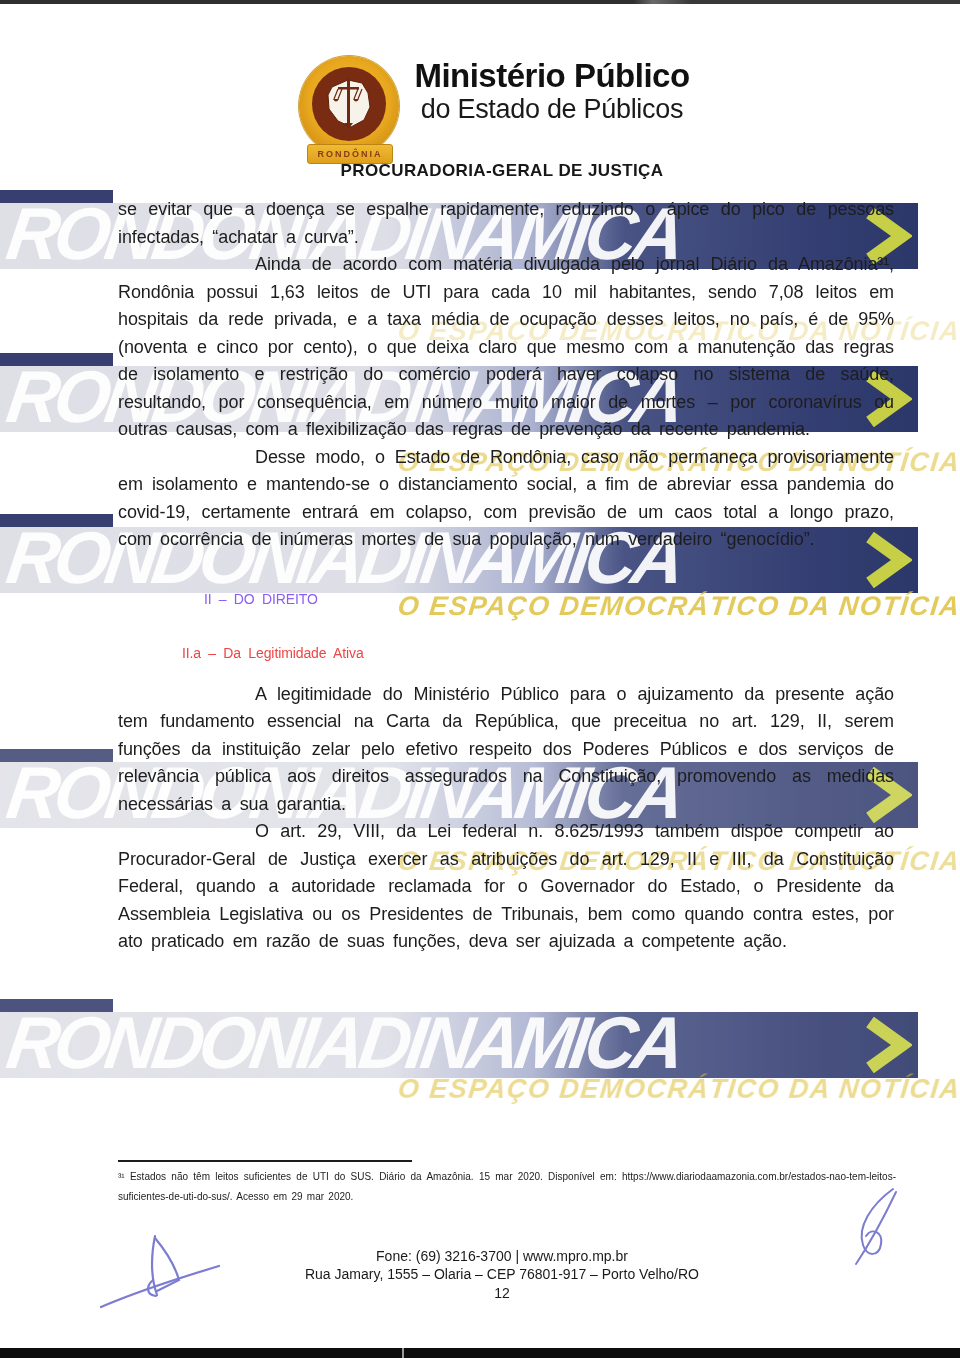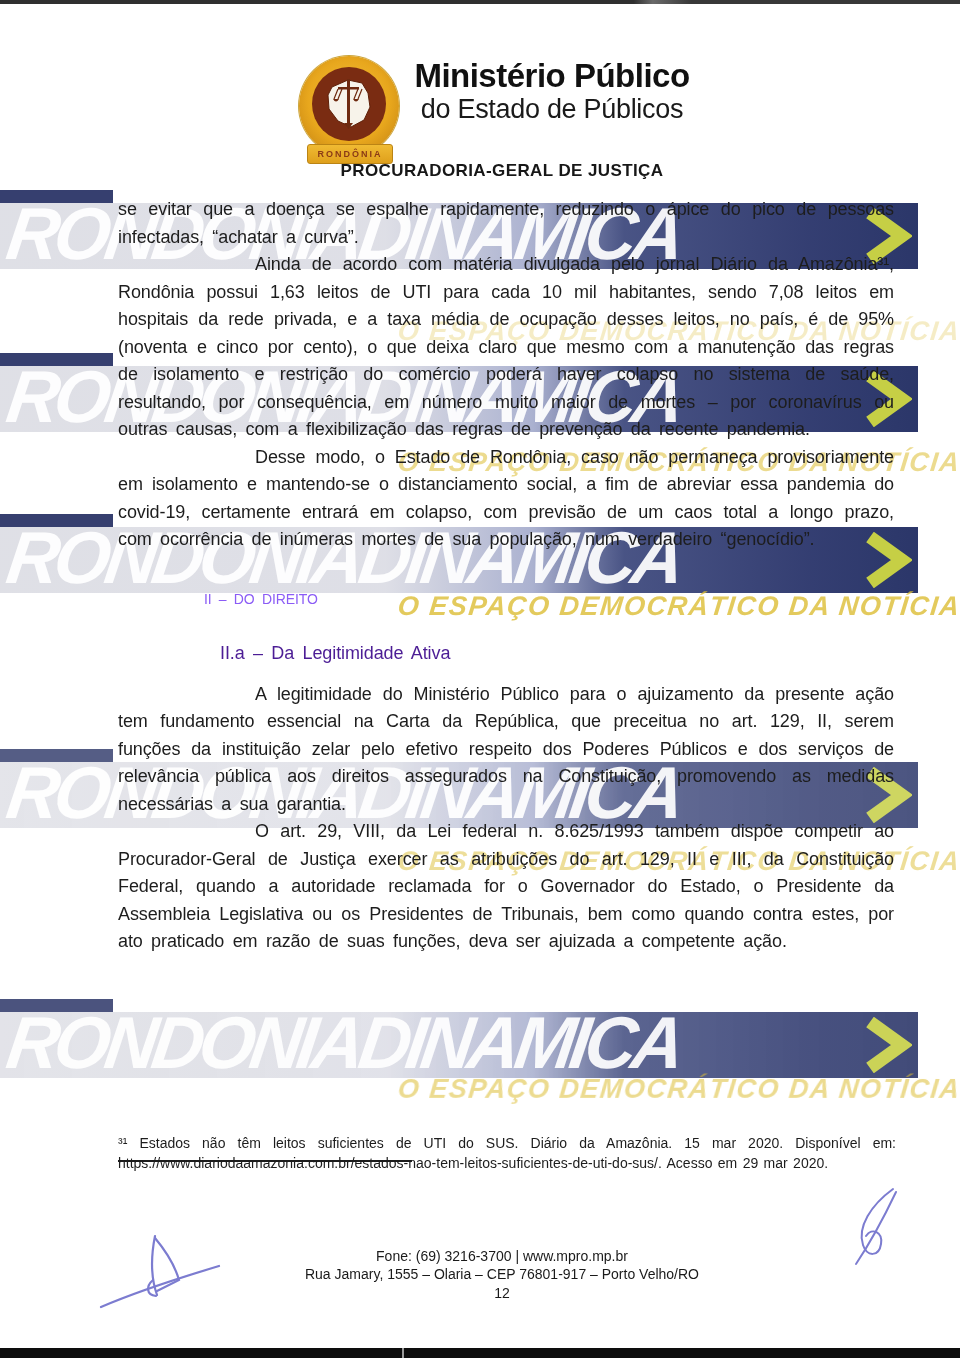--- a/index.html
+++ b/index.html
@@ -79,29 +79,29 @@
 
   
   .body-text {
     position:absolute; left:118px; top:196px; width:776px; z-index:2;
     font-size:18px; line-height:27.5px; color:#1d1d1d;
     text-align:justify; word-spacing:3.5px; letter-spacing:-0.1px;
   }
   .para { text-indent:137px; }
   .para.no-indent { text-indent:0; }
   .sec-heading { margin-top:32px; margin-left:86px; font-size:14px; color:#8b5cf6; }
-  .subsec-heading { margin-top:27px; margin-left:102px; font-size:18px; color:#4c1d95; }
+  .subsec-heading { margin-top:27px; margin-left:64px; font-size:14px; color:#ef4444; }
   .after-heading { margin-top:13px; }
 
   
   .footnote-sep { position:absolute; left:118px; top:1160px; width:294px; height:2px;
     background:#1c1c1c; z-index:2; }
   .footnote {
-    position:absolute; left:118px; top:1134px; width:778px; z-index:2;
-    font-size:14px; line-height:19.5px; color:#1d1d1d; text-align:justify;
+    position:absolute; left:118px; top:1167px; width:778px; z-index:2;
+    font-size:10px; line-height:19.5px; color:#1d1d1d; text-align:justify;
     word-spacing:1.5px; overflow-wrap:break-word;
   }
 
   
   .footer { position:absolute; left:0; top:1247px; width:1004px; text-align:center;
     z-index:2; font-size:14px; line-height:18px; color:#1a1a1a; }
   .footer .pgnum { margin-top:1px; }
 
   
   .sig { position:absolute; z-index:4; }

